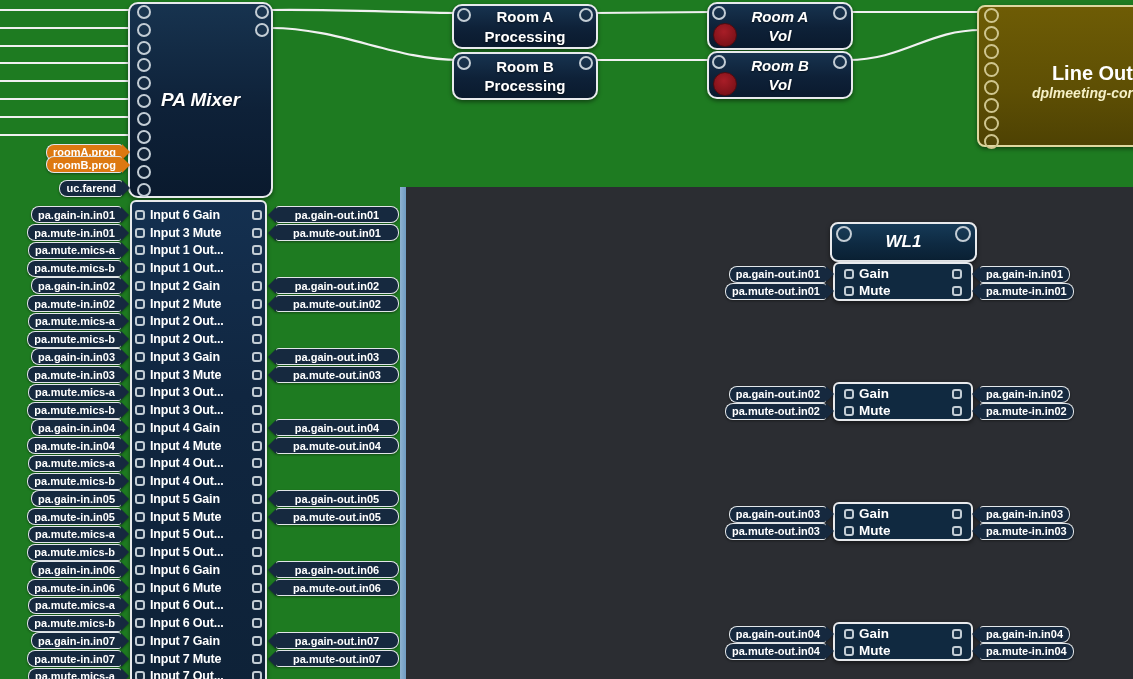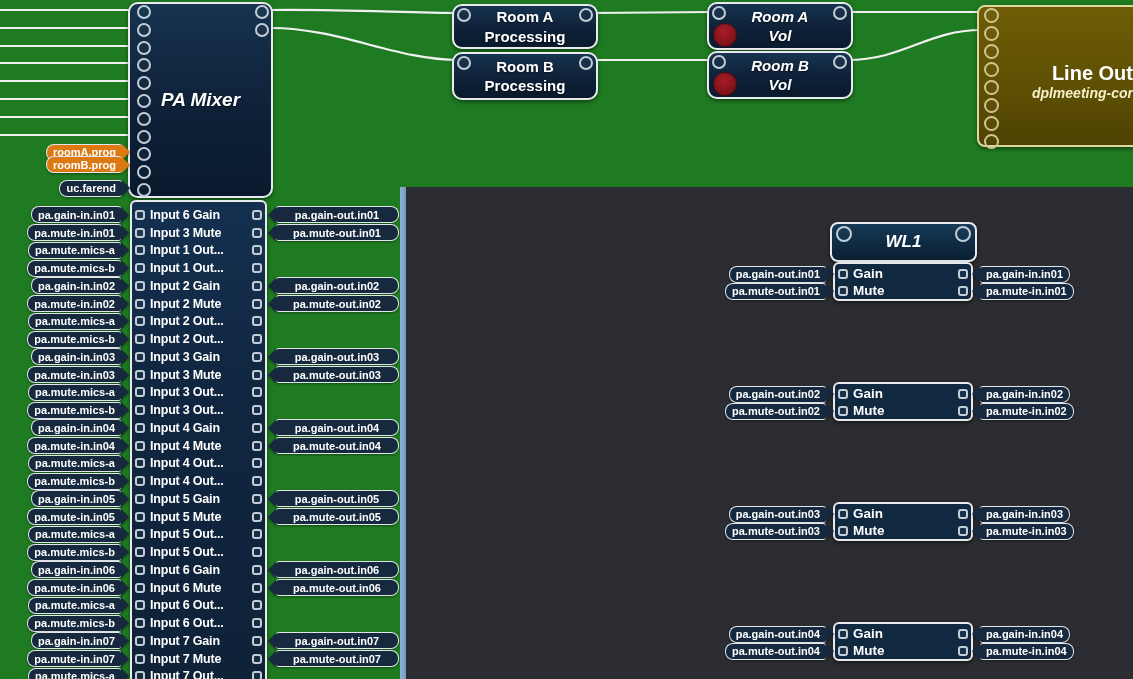--- a/index.html
+++ b/index.html
@@ -63,21 +63,21 @@
   #cg-panel-edge{position:absolute;left:400px;top:187px;width:6px;height:492px;z-index:5;
       background:linear-gradient(90deg,#8fb3d2,#6f9cc2);}
   .wl-title{position:absolute;left:830px;width:147px;height:40px;z-index:6;box-sizing:border-box;
       border:2px solid #e8eaed;border-radius:8px;
       background:linear-gradient(180deg,#163a57 0%,#0e2a42 55%,#0a2033 100%);
       box-shadow:0 2px 4px rgba(0,0,0,.5);color:#fff;display:flex;align-items:center;
       justify-content:center;font-weight:700;font-style:italic;font-size:17px;}
   .wl-body{position:absolute;left:833px;width:140px;height:39px;z-index:6;box-sizing:border-box;
       border:2px solid #e8eaed;border-radius:6px;background:#102940;padding-top:1px;
       box-shadow:0 2px 4px rgba(0,0,0,.5);}
-  .wl-row{height:17px;display:flex;align-items:center;padding:0 3px;box-sizing:border-box;justify-content:space-between;}
+  .wl-row{height:17px;display:flex;align-items:center;padding:0 9px;box-sizing:border-box;justify-content:space-between;}
   .wl-row .lbl{flex:1;color:#fff;font-weight:700;font-size:13.5px;padding-left:5px;}
   .red-ind{position:absolute;width:24px;height:24px;border-radius:50%;z-index:3;
       background:radial-gradient(circle at 45% 35%,#a81d27,#7c1118 75%);
       border:1px solid #4f0b10;box-sizing:border-box;}
   .lineout-text{position:absolute;right:0;top:55px;width:156px;text-align:right;z-index:3;
       padding-right:2px;box-sizing:border-box;}
   .lineout-text .t1{color:#fff;font-weight:700;font-size:20px;}
   .lineout-text .t2{color:#f5f0c6;font-weight:700;font-style:italic;font-size:14px;}
 </style>
 </head>

